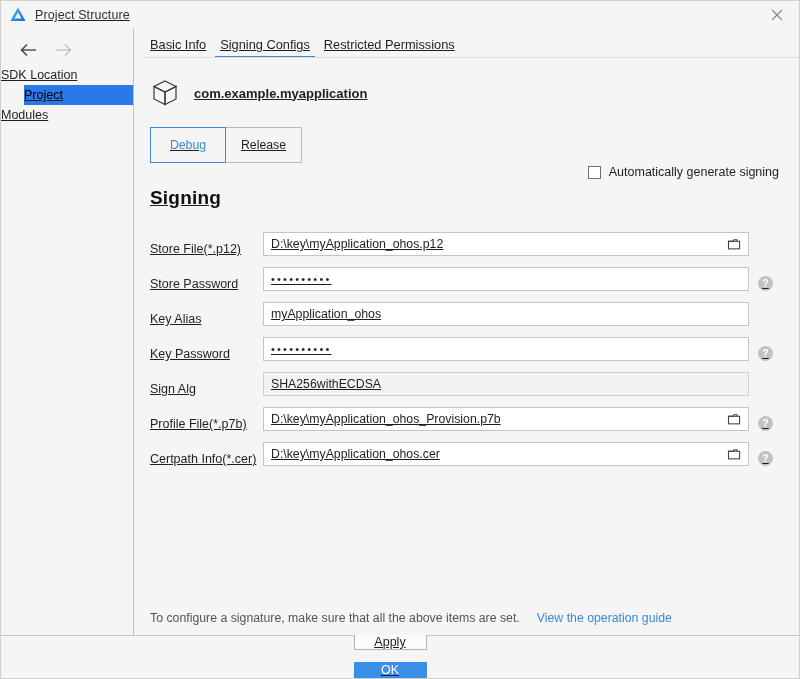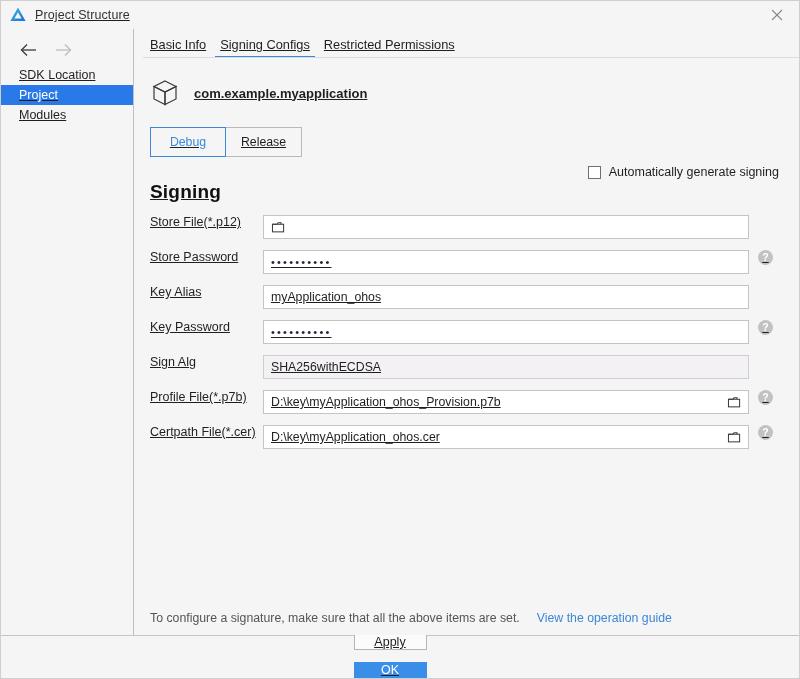--- a/index.html
+++ b/index.html
@@ -80,27 +80,27 @@
     display: flex;
     align-items: center;
     gap: 14px;
     padding: 2px 0 6px 18px;
   }
   .nav-arrow { width: 20px; height: 18px; display:block; }
   .side-item {
     height: 20px;
     line-height: 20px;
     font-size: 12.5px;
-    padding-left: 18px;
     color: #1f1f1f;
     white-space: nowrap;
   }
   .side-item.selected {
     background: #2979e8;
-    color: #ffffff;
+    color: #000000;
+    margin-left: 23px;
   }
 
   
   .content {
     flex: 1 1 auto;
     position: relative;
     background: #f5f5f5;
     overflow: hidden;
   }
   .tabs {
@@ -151,21 +151,21 @@
     color: #1f1f1f;
   }
 
   .seg-row {
     padding: 17px 0 0 16px;
     display: flex;
     align-items: center;
   }
   .segmented {
     display: flex;
-    height: 30px;
+    height: 36px;
   }
   .seg {
     min-width: 76px;
     font-size: 12.3px;
     display: flex;
     align-items: center;
     justify-content: center;
     background: #f5f5f5;
     border: 1px solid #b9b9b9;
     box-sizing: border-box;
@@ -203,21 +203,21 @@
     padding: 24px 8px 0 16px;
     color: #111;
     letter-spacing: .2px;
   }
 
   .form {
     padding: 12px 0 0 0;
   }
   .frow {
     display: flex;
-    align-items: flex-start;
+    align-items: flex-end;
     height: 35px;
     padding-left: 16px;
   }
   .flabel {
     width: 113px;
     min-width: 113px;
     font-size: 12.5px;
     color: #1f1f1f;
     padding-right: 6px;
     box-sizing: border-box;
@@ -411,20 +411,21 @@
         <span>Automatically generate signing</span>
       </div>
 
       <div class="section-title">Signing</div>
 
       <div class="form">
 
         <div class="frow">
           <div class="flabel">Store File(*.p12)</div>
           <div class="fctrl">
+            <span class="fval">D:\key\myApplication_ohos.p12</span>
             <span class="folder-btn">
               <svg viewBox="0 0 16 14" width="15" height="13">
                 <path d="M1.5 3.5 h5 l1 -1.6 h3.2 v1.6" fill="none" stroke="#3a3a3a" stroke-width="1.1"></path>
                 <rect x="1.5" y="3.5" width="12" height="8.2" fill="none" stroke="#3a3a3a" stroke-width="1.1"></rect>
               </svg>
             </span>
           </div>
           <span class="help hidden">?</span>
         </div>
 
@@ -468,21 +469,21 @@
               <svg viewBox="0 0 16 14" width="15" height="13">
                 <path d="M1.5 3.5 h5 l1 -1.6 h3.2 v1.6" fill="none" stroke="#3a3a3a" stroke-width="1.1"></path>
                 <rect x="1.5" y="3.5" width="12" height="8.2" fill="none" stroke="#3a3a3a" stroke-width="1.1"></rect>
               </svg>
             </span>
           </div>
           <span class="help">?</span>
         </div>
 
         <div class="frow">
-          <div class="flabel">Certpath File(*.cer)</div>
+          <div class="flabel">Certpath Info(*.cer)</div>
           <div class="fctrl">
             <span class="fval">D:\key\myApplication_ohos.cer</span>
             <span class="folder-btn">
               <svg viewBox="0 0 16 14" width="15" height="13">
                 <path d="M1.5 3.5 h5 l1 -1.6 h3.2 v1.6" fill="none" stroke="#3a3a3a" stroke-width="1.1"></path>
                 <rect x="1.5" y="3.5" width="12" height="8.2" fill="none" stroke="#3a3a3a" stroke-width="1.1"></rect>
               </svg>
             </span>
           </div>
           <span class="help">?</span>

